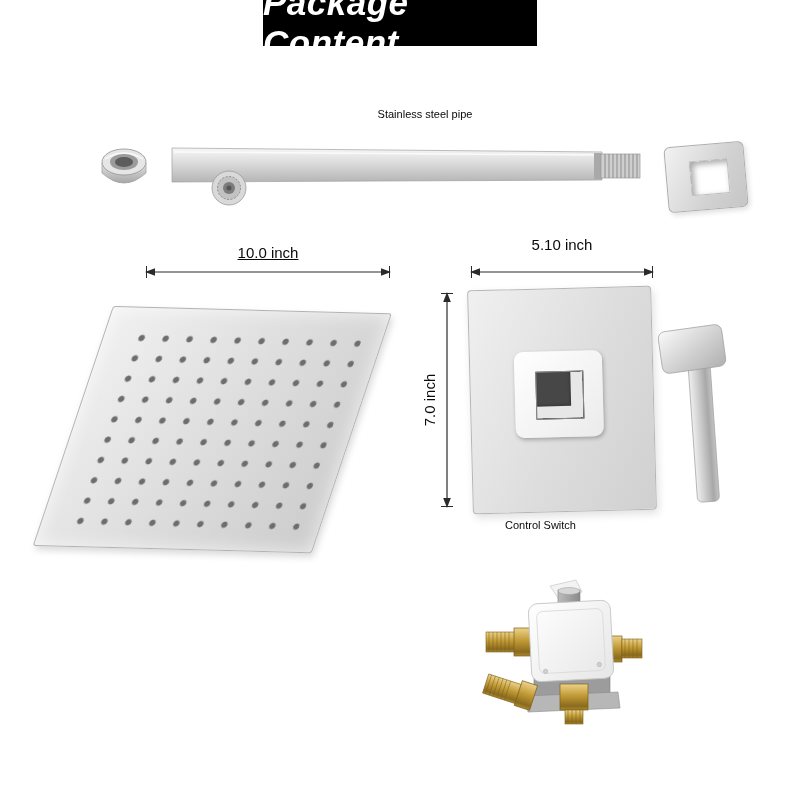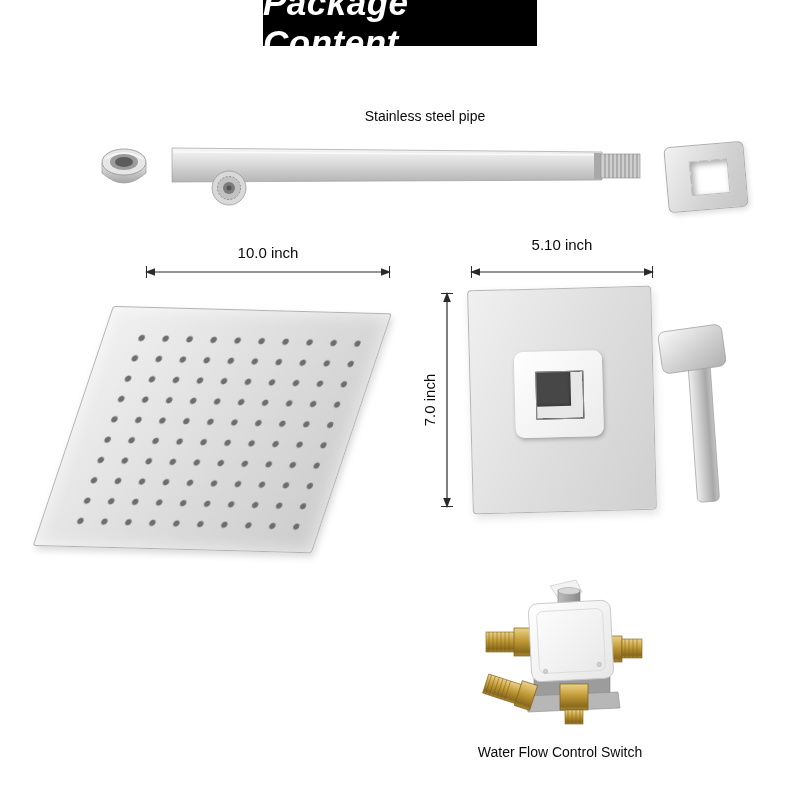--- a/index.html
+++ b/index.html
@@ -8,21 +8,21 @@
     font-family:"Liberation Sans", sans-serif;color:#000;overflow:hidden;
   }
   
   .header{
     position:absolute;left:263px;top:0;width:274px;height:46px;background:#000;
     display:flex;align-items:center;justify-content:center;
   }
   .header .title{
     color:#fff;font-size:35px;font-weight:bold;font-style:italic;letter-spacing:.5px;
   }
-  .label{position:absolute;font-size:14px;color:#0a0a0a;text-align:center;}
+  .label{position:absolute;font-size:11px;color:#0a0a0a;text-align:center;}
   .dim-text{position:absolute;font-size:15px;color:#0a0a0a;text-align:center;}
   .abs{position:absolute;}
 
   
   .escutcheon{
     position:absolute;left:666px;top:144px;width:78px;height:64px;
     transform:rotate(-5deg);border-radius:6px;
     background:linear-gradient(120deg,#f2f2f2,#d2d2d2 60%,#c6c6c6);
     border:1px solid #adadad;box-shadow:2px 3px 5px rgba(0,0,0,.12);
   }
@@ -115,21 +115,21 @@
     <circle cx="71" cy="50" r="17" fill="#d9d9d9" stroke="#9a9a9a" stroke-width="0.8"></circle>
     <circle cx="71" cy="50" r="11.5" fill="#c2c2c2" stroke="#8e8e8e" stroke-width="1" stroke-dasharray="2,1.6"></circle>
     <circle cx="71" cy="50" r="6" fill="#7b7b7b"></circle>
     <circle cx="71" cy="50" r="2.5" fill="#555555"></circle>
   </svg>
 
   <div class="escutcheon">
     <div class="escutcheon-hole"></div>
   </div>
 
-  <div class="dim-text" style="left:145px;top:244px;width:246px;">10.0 inch</div>
+  <div class="dim-text" style="left:145px;top:244px;width:246px;text-decoration:underline;">10.0 inch</div>
   <svg class="abs" style="left:145px;top:264px;" width="246" height="16" viewBox="0 0 246 16">
     <line x1="6" y1="8" x2="240" y2="8" stroke="#2a2a2a" stroke-width="1.2"></line>
     <line x1="1.5" y1="2" x2="1.5" y2="14" stroke="#2a2a2a" stroke-width="1"></line>
     <line x1="244.5" y1="2" x2="244.5" y2="14" stroke="#2a2a2a" stroke-width="1"></line>
     <polygon points="0,8 10,4.2 10,11.8" fill="#2a2a2a"></polygon>
     <polygon points="246,8 236,4.2 236,11.8" fill="#2a2a2a"></polygon>
   </svg>
 
   <div class="dim-text" style="left:470px;top:236px;width:184px;">5.10 inch</div>
   <svg class="abs" style="left:470px;top:264px;" width="184" height="16" viewBox="0 0 184 16">
@@ -151,20 +151,21 @@
 
   <div class="shower-head">
     <div class="shower-head-dots"></div>
   </div>
 
   <div class="plate">
     <div class="plate-boss">
       <div class="plate-hole"></div>
     </div>
   </div>
+  <div class="label" style="left:448px;top:519px;width:185px;">Control Switch</div>
 
   <svg class="abs" style="left:652px;top:316px;" width="88" height="196" viewBox="0 0 88 196">
     <defs>
       <linearGradient id="chromeV" x1="0" y1="0" x2="1" y2="0">
         <stop offset="0" stop-color="#efefef"></stop>
           <stop offset=".4" stop-color="#cacaca"></stop>
         <stop offset=".75" stop-color="#a8a8a8"></stop>
           <stop offset="1" stop-color="#c4c4c4"></stop>
       </linearGradient>
       <linearGradient id="chromeD" x1="0" y1="0" x2="1" y2="1">
@@ -244,15 +245,14 @@
 
     <rect x="82" y="106" width="28" height="26" fill="url(#brassG)" stroke="#7c5f15" stroke-width="0.7"></rect>
     <rect x="87" y="132" width="18" height="14" fill="url(#brassG)" stroke="#7c5f15" stroke-width="0.6"></rect>
     <g stroke="#7c5f15" stroke-width="0.9" opacity="0.55">
       <line x1="90" y1="132" x2="90" y2="146"></line>
         <line x1="94" y1="132" x2="94" y2="146"></line>
       <line x1="98" y1="132" x2="98" y2="146"></line>
         <line x1="102" y1="132" x2="102" y2="146"></line>
     </g>
   </svg>
-  <div class="label" style="left:430px;top:744px;width:260px;">Water Flow Control Switch</div>
 
 </div>
 
 </body></html>

